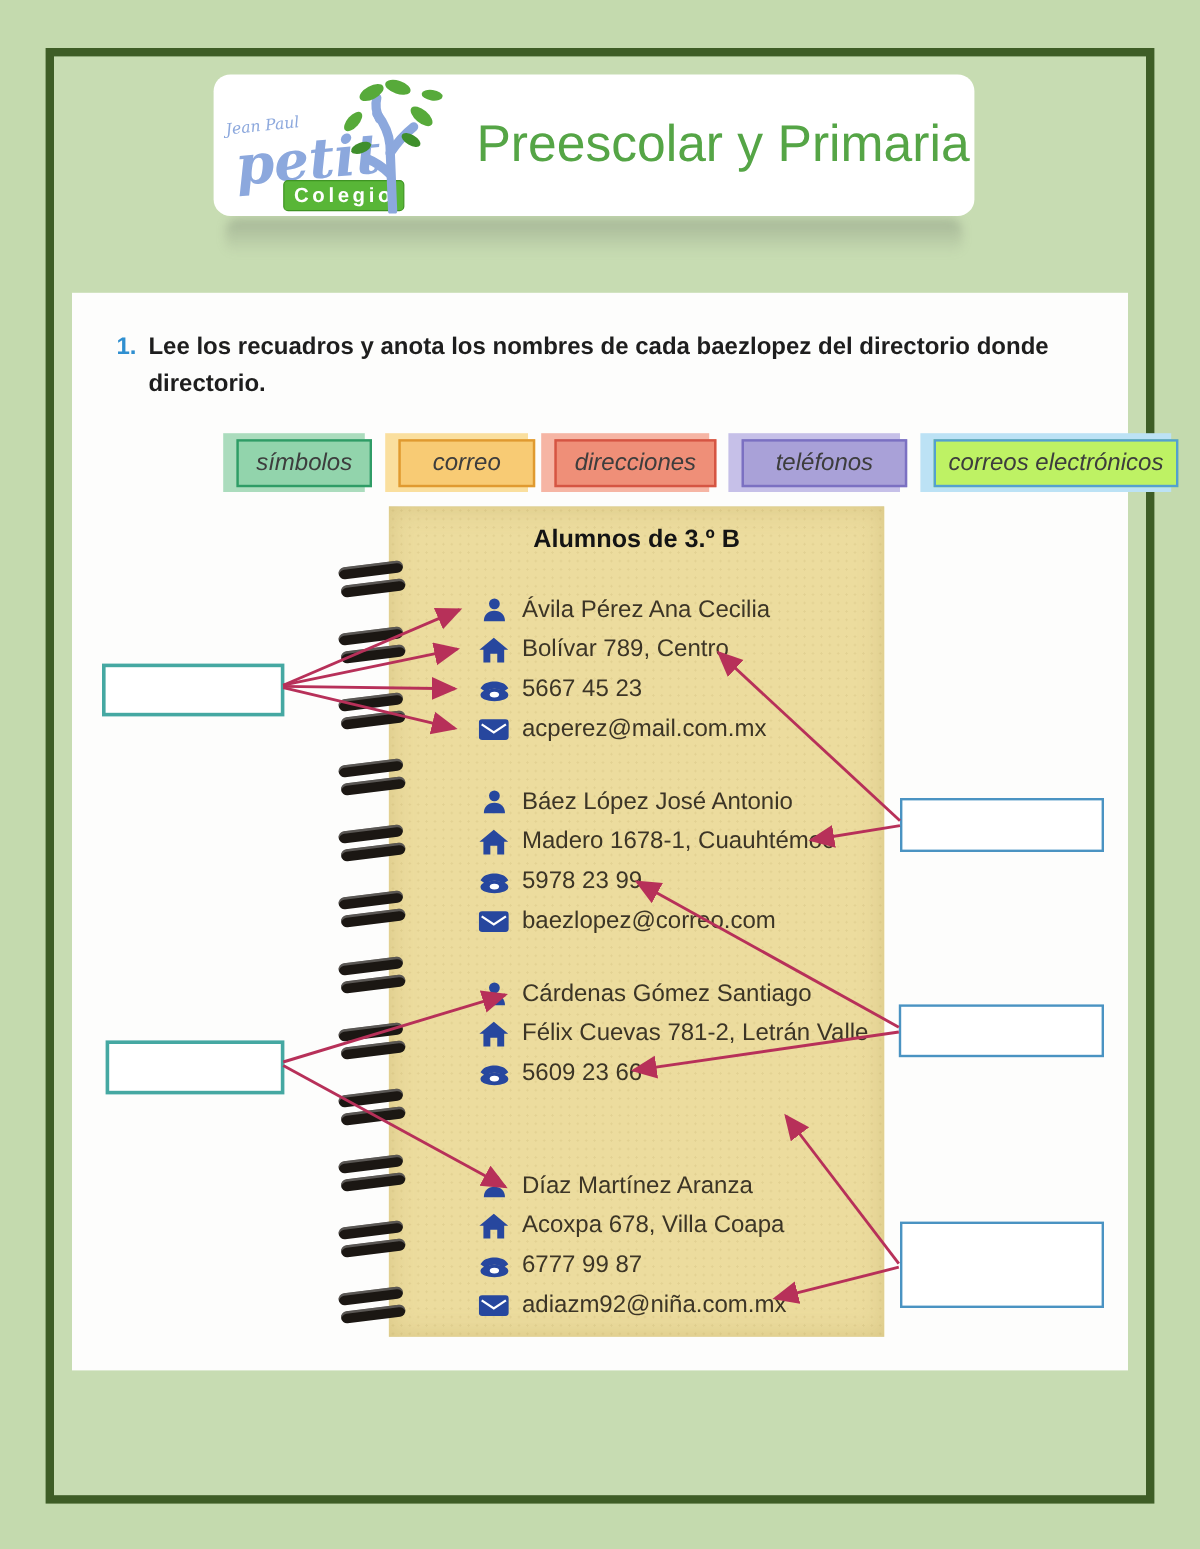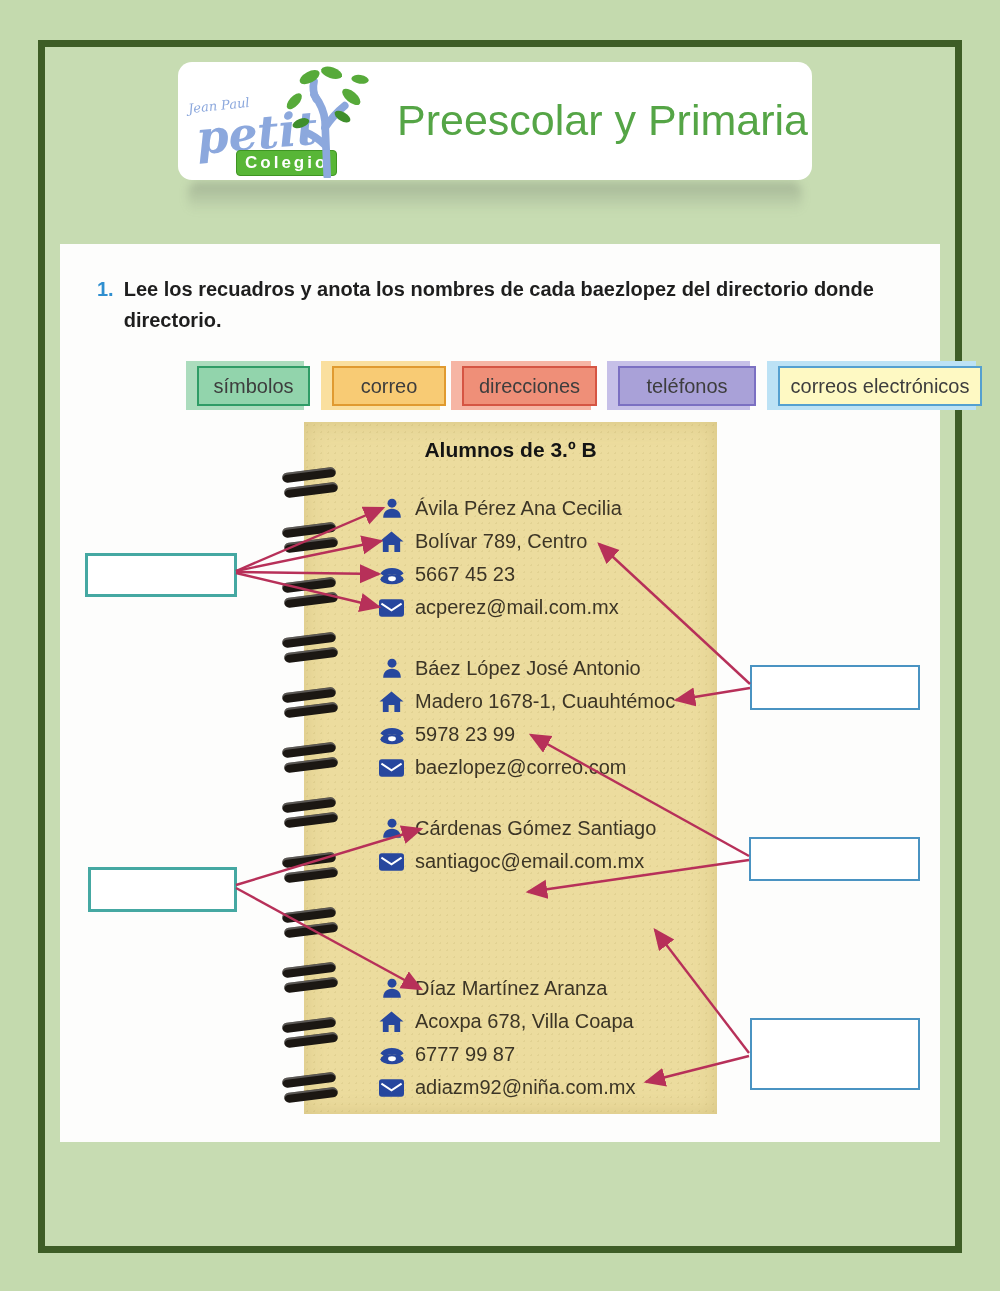--- a/index.html
+++ b/index.html
@@ -47,35 +47,35 @@
     position:absolute; left:60px; top:244px; width:880px; height:898px;
     background:#fdfdfc; z-index:1;
   }
   .instruction{
     position:absolute; left:37px; top:30px; width:800px;
     font-weight:bold; font-size:20px; color:#1e1e1e; line-height:1.55;
     display:flex; gap:10px;
   }
   .instruction .num{ color:#2f8fd0; }
   
-  .tag{ position:absolute; top:122px; height:39px; z-index:2; }
+  .tag{ position:absolute; top:122px; height:39px; z-index:2;font-style:italic; }
   .tag .back{ position:absolute; left:-11px; right:6px; top:-5px; bottom:-5px; }
   .tag .front{
     position:relative; height:36px; border-width:2px; border-style:solid;
     display:flex; align-items:center; justify-content:center;
     font-size:20px; color:#3d3d3d; padding:0 4px;
   }
   .t1 .back{background:#abdcbd;} .t1 .front{background:#92d4ac;border-color:#2f9c66;}
   .t2 .back{background:#fadf9e;} .t2 .front{background:#f8cb74;border-color:#e09a30;}
   .t3 .back{background:#f6b5a4;} .t3 .front{background:#ef8f78;border-color:#d55543;}
   .t4 .back{background:#c6c0e8;} .t4 .front{background:#a9a1d8;border-color:#7b70c2;}
-  .t5 .back{background:#bce2f5;} .t5 .front{background:#fef9c3;border-color:#54a0d0;}
+  .t5 .back{background:#bce2f5;} .t5 .front{background:#bef264;border-color:#54a0d0;}
   
   .notebook{
-    position:absolute; left:304px; top:422px; width:413px; height:692px;
+    position:absolute; left:324px; top:422px; width:413px; height:692px;
     background:#ecdc9e;
     background-image:radial-gradient(rgba(175,155,85,.16) 1px, transparent 1px);
     background-size:7px 7px;
     box-shadow:inset 0 0 22px rgba(160,135,60,.28);
     z-index:2;
   }
   .nb-title{
     position:absolute; left:0; top:16px; width:100%; text-align:center;
     font-weight:bold; font-size:21px; color:#141414;
   }
@@ -258,26 +258,35 @@
           <span class="icn">
             <svg width="22" height="23" viewBox="0 0 24 24" fill="#27479e">
               <circle cx="12" cy="6.2" r="4.9"></circle>
               <path d="M12 12.4c-6.2 0-9.6 3.8-9.6 9.6h19.2c0-5.8-3.4-9.6-9.6-9.6z"></path>
             </svg>
           </span>
           <span class="txt">Cárdenas Gómez Santiago</span>
         </div>
       <div class="row">
           <span class="icn">
-            <svg width="25" height="18" viewBox="0 0 26 18">
-              <rect width="26" height="18" rx="3" fill="#27479e"></rect>
-              <path d="M2.5 4.5 L13 11.5 L23.5 4.5" stroke="#fff" stroke-width="2" fill="none"></path>
-            </svg>
-          </span>
-          <span class="txt">santiagoc@email.com.mx</span>
+            <svg width="25" height="22" viewBox="0 0 26 22" fill="#27479e">
+              <path d="M13 0 L0.5 10.5 h3.5 v11 h6 v-7.5 h6 v7.5 h6 v-11 h3.5 z"></path>
+            </svg>
+          </span>
+          <span class="txt">Félix Cuevas 781-2, Letrán Valle</span>
+        </div>
+      <div class="row">
+          <span class="icn">
+            <svg width="26" height="21" viewBox="0 0 28 22" fill="#27479e">
+              <path d="M3 8 C7 2.5 21 2.5 25 8 L26.5 10 L21.5 13.5 C18.5 9.5 9.5 9.5 6.5 13.5 L1.5 10 Z"></path>
+              <ellipse cx="14" cy="16" rx="12.5" ry="5.6"></ellipse>
+              <ellipse cx="14" cy="15.6" rx="4.2" ry="2.6" fill="#fff"></ellipse>
+            </svg>
+          </span>
+          <span class="txt">5609 23 66</span>
         </div>
     </div>
 
     <div class="entry e4">
       <div class="row">
           <span class="icn">
             <svg width="22" height="23" viewBox="0 0 24 24" fill="#27479e">
               <circle cx="12" cy="6.2" r="4.9"></circle>
               <path d="M12 12.4c-6.2 0-9.6 3.8-9.6 9.6h19.2c0-5.8-3.4-9.6-9.6-9.6z"></path>
             </svg>

